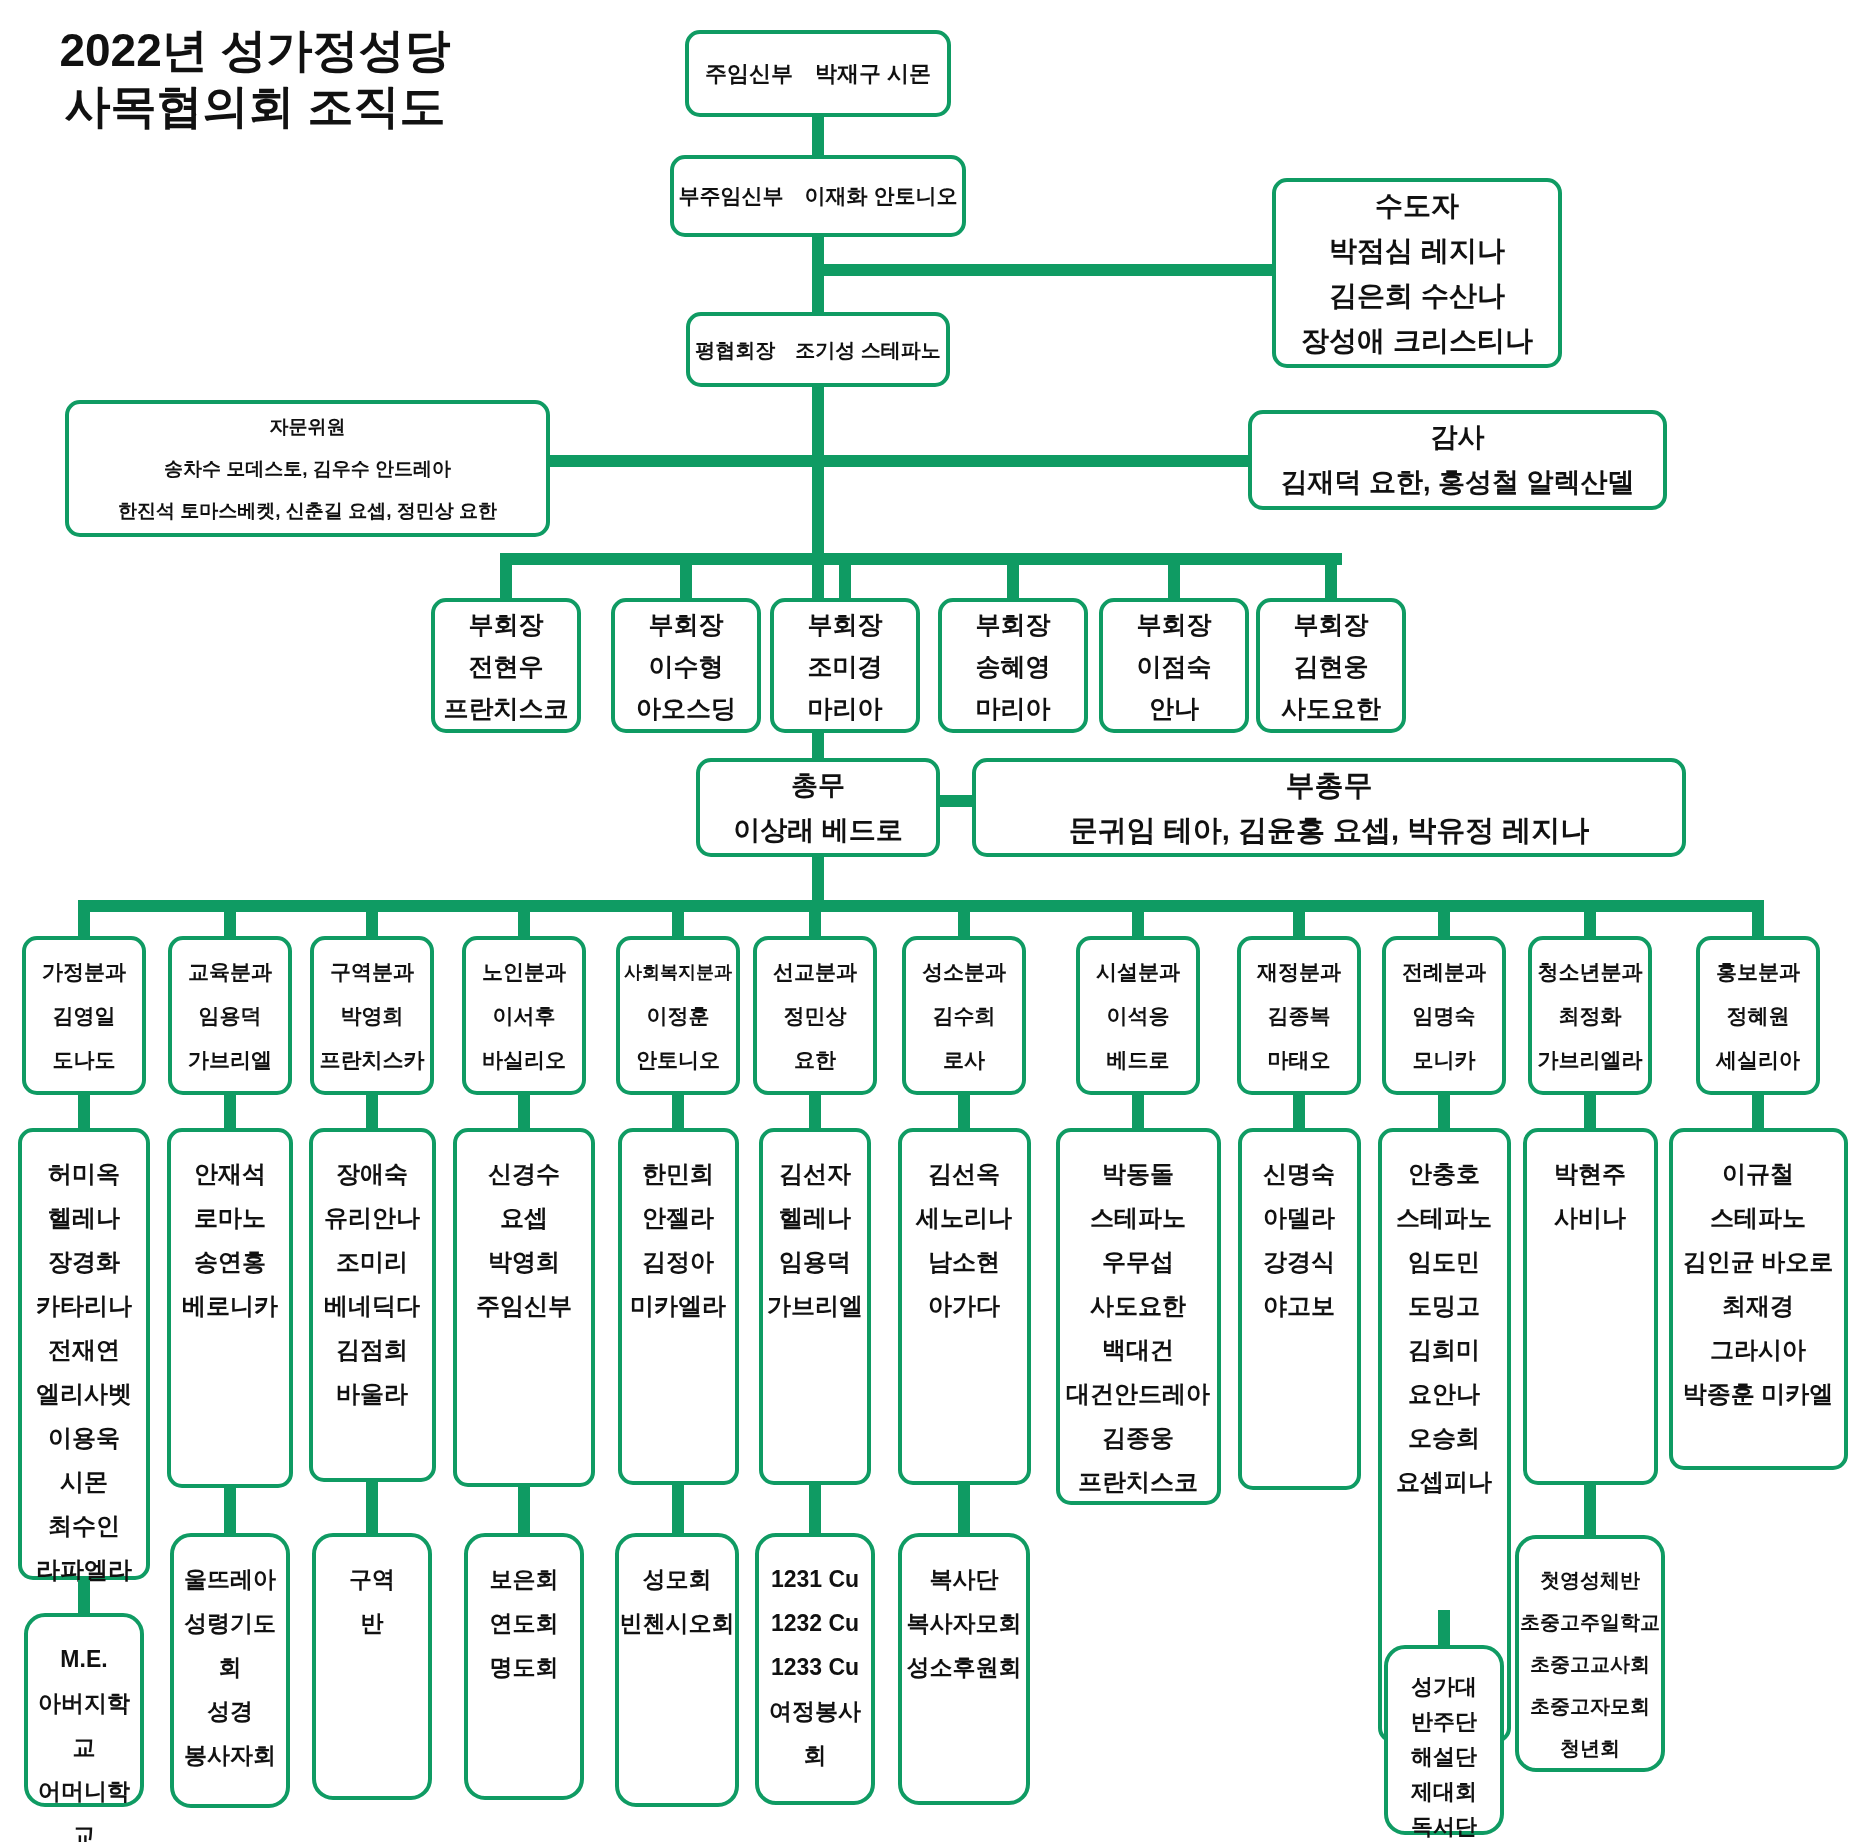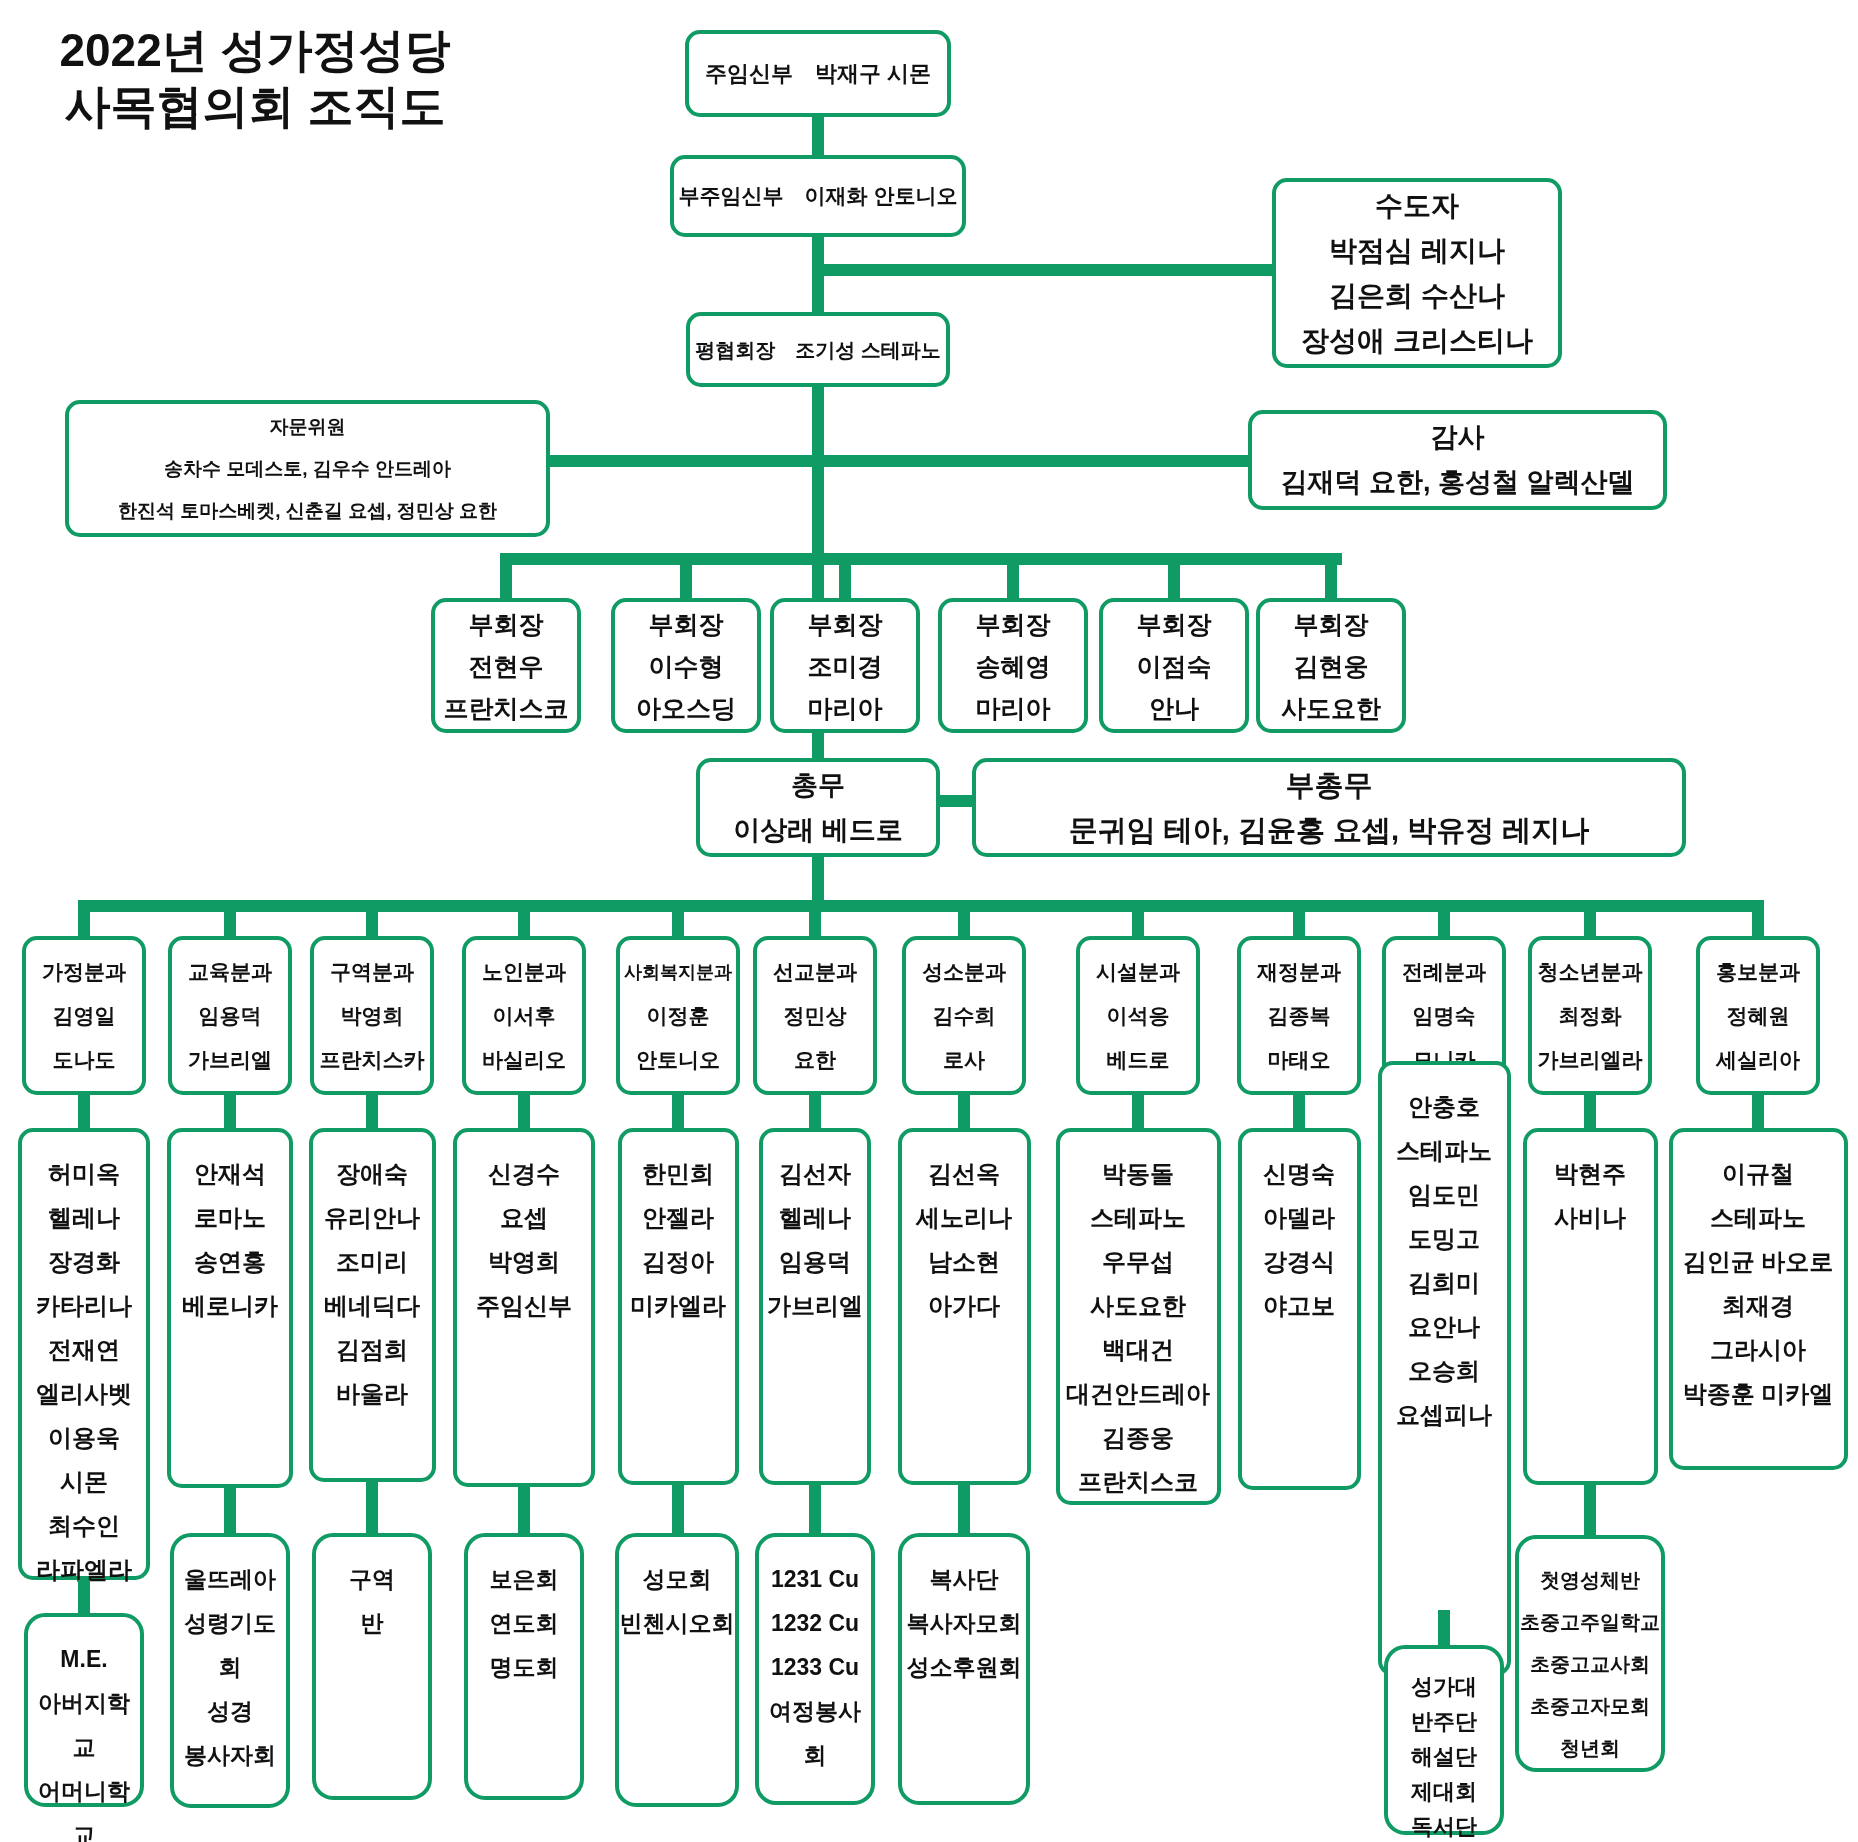--- a/index.html
+++ b/index.html
@@ -195,21 +195,21 @@
 마태오</div></div>
     <div class="conn" style="left: 1293px; top: 1095px; width: 12px; height: 33px;"></div>
     <div class="box mem top-align" style="left: 1237.5px; top: 1128px; width: 123px; height: 362px;">신명숙
 아델라
 강경식
 야고보</div>
     <div class="conn" style="left: 1438px; top: 912px; width: 12px; height: 24px;"></div>
     <div class="box dept" style="left: 1382px; top: 936px; width: 124px; height: 159px;"><div class="dept-name">전례분과</div><div class="dept-head">임명숙
 모니카</div></div>
     <div class="conn" style="left: 1438px; top: 1095px; width: 12px; height: 33px;"></div>
-    <div class="box mem top-align" style="left: 1377.5px; top: 1061px; width: 133px; height: 615px;">안충호
+    <div class="box mem top-align" style="left: 1377.5px; top: 1128px; width: 133px; height: 615px;">안충호
 스테파노
 임도민
 도밍고
 김희미
 요안나
 오승희
 요셉피나</div>
     <div class="conn" style="left: 1438px; top: 1610px; width: 12px; height: 35px;"></div>
     <div class="box grp top-align" style="left: 1384px; top: 1645px; width: 120px; height: 190px; font-size: 22px; line-height: 35px;">성가대
 반주단

